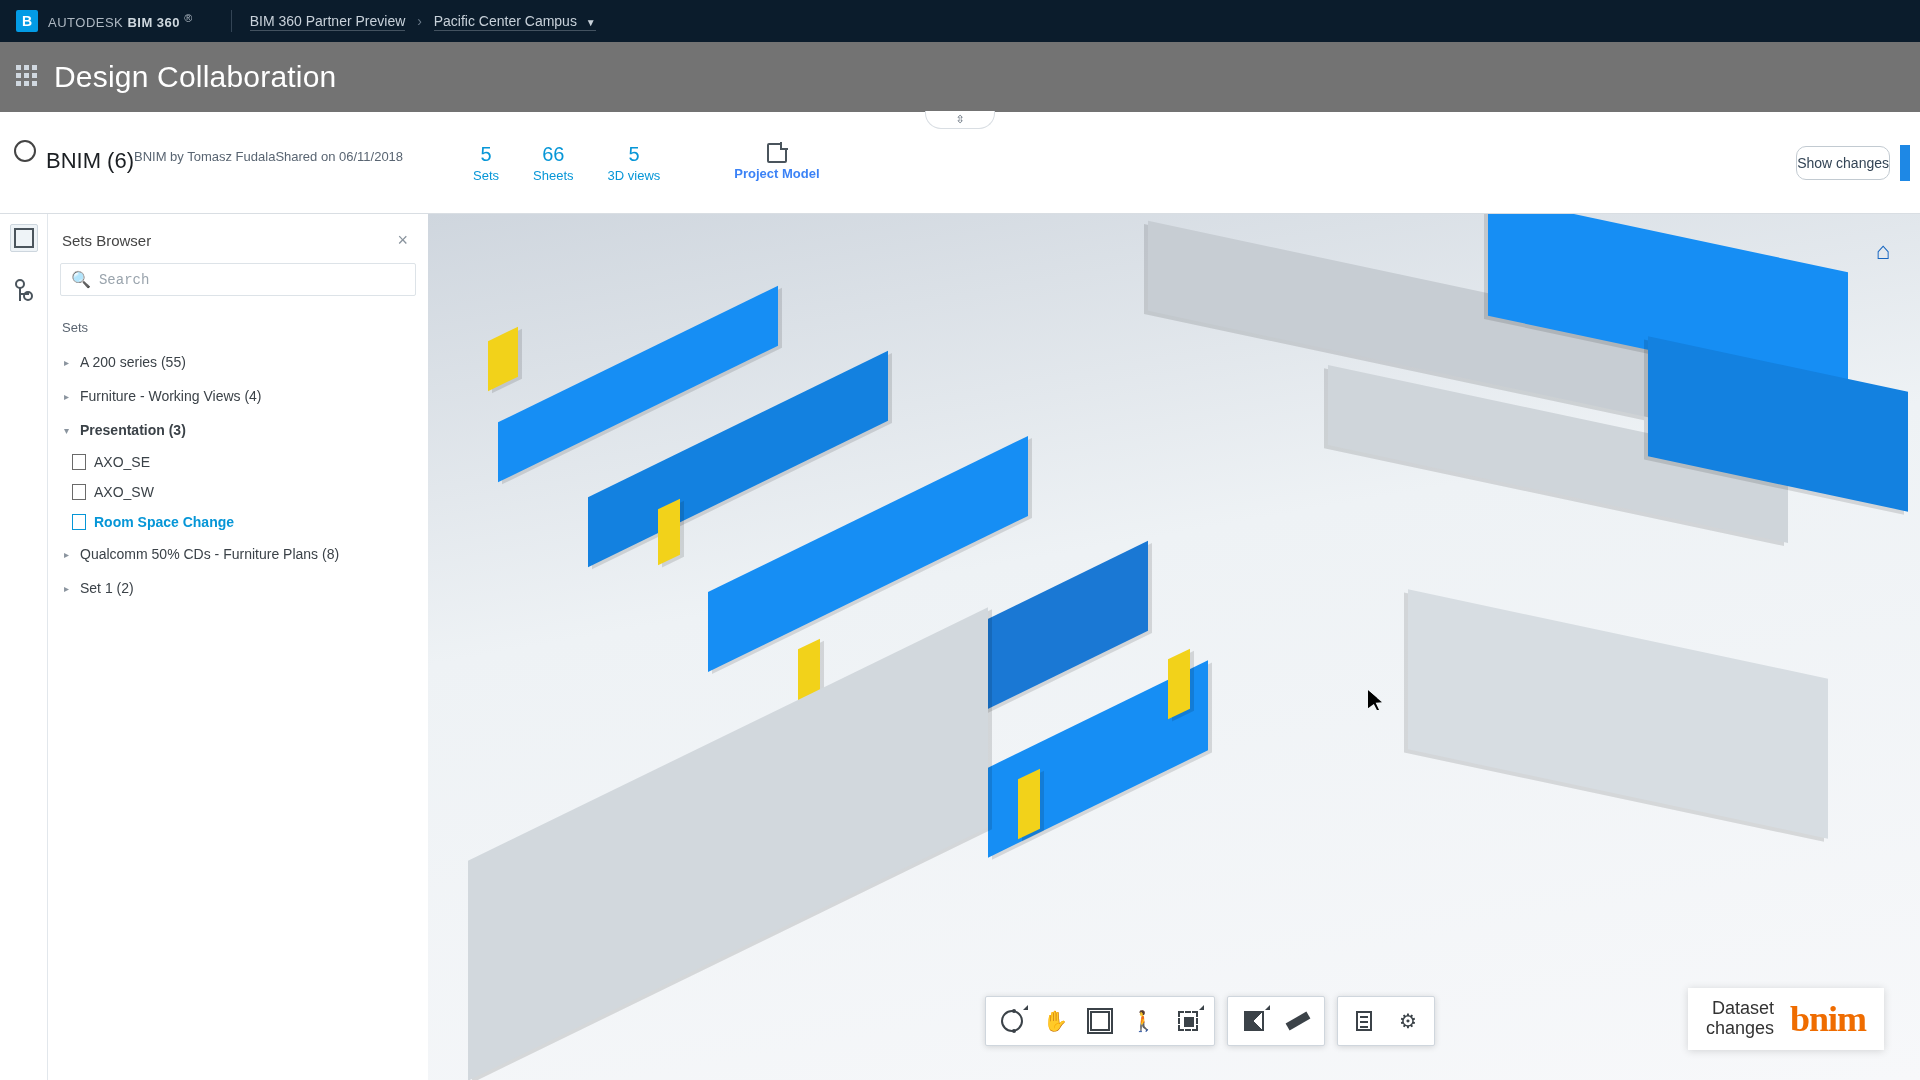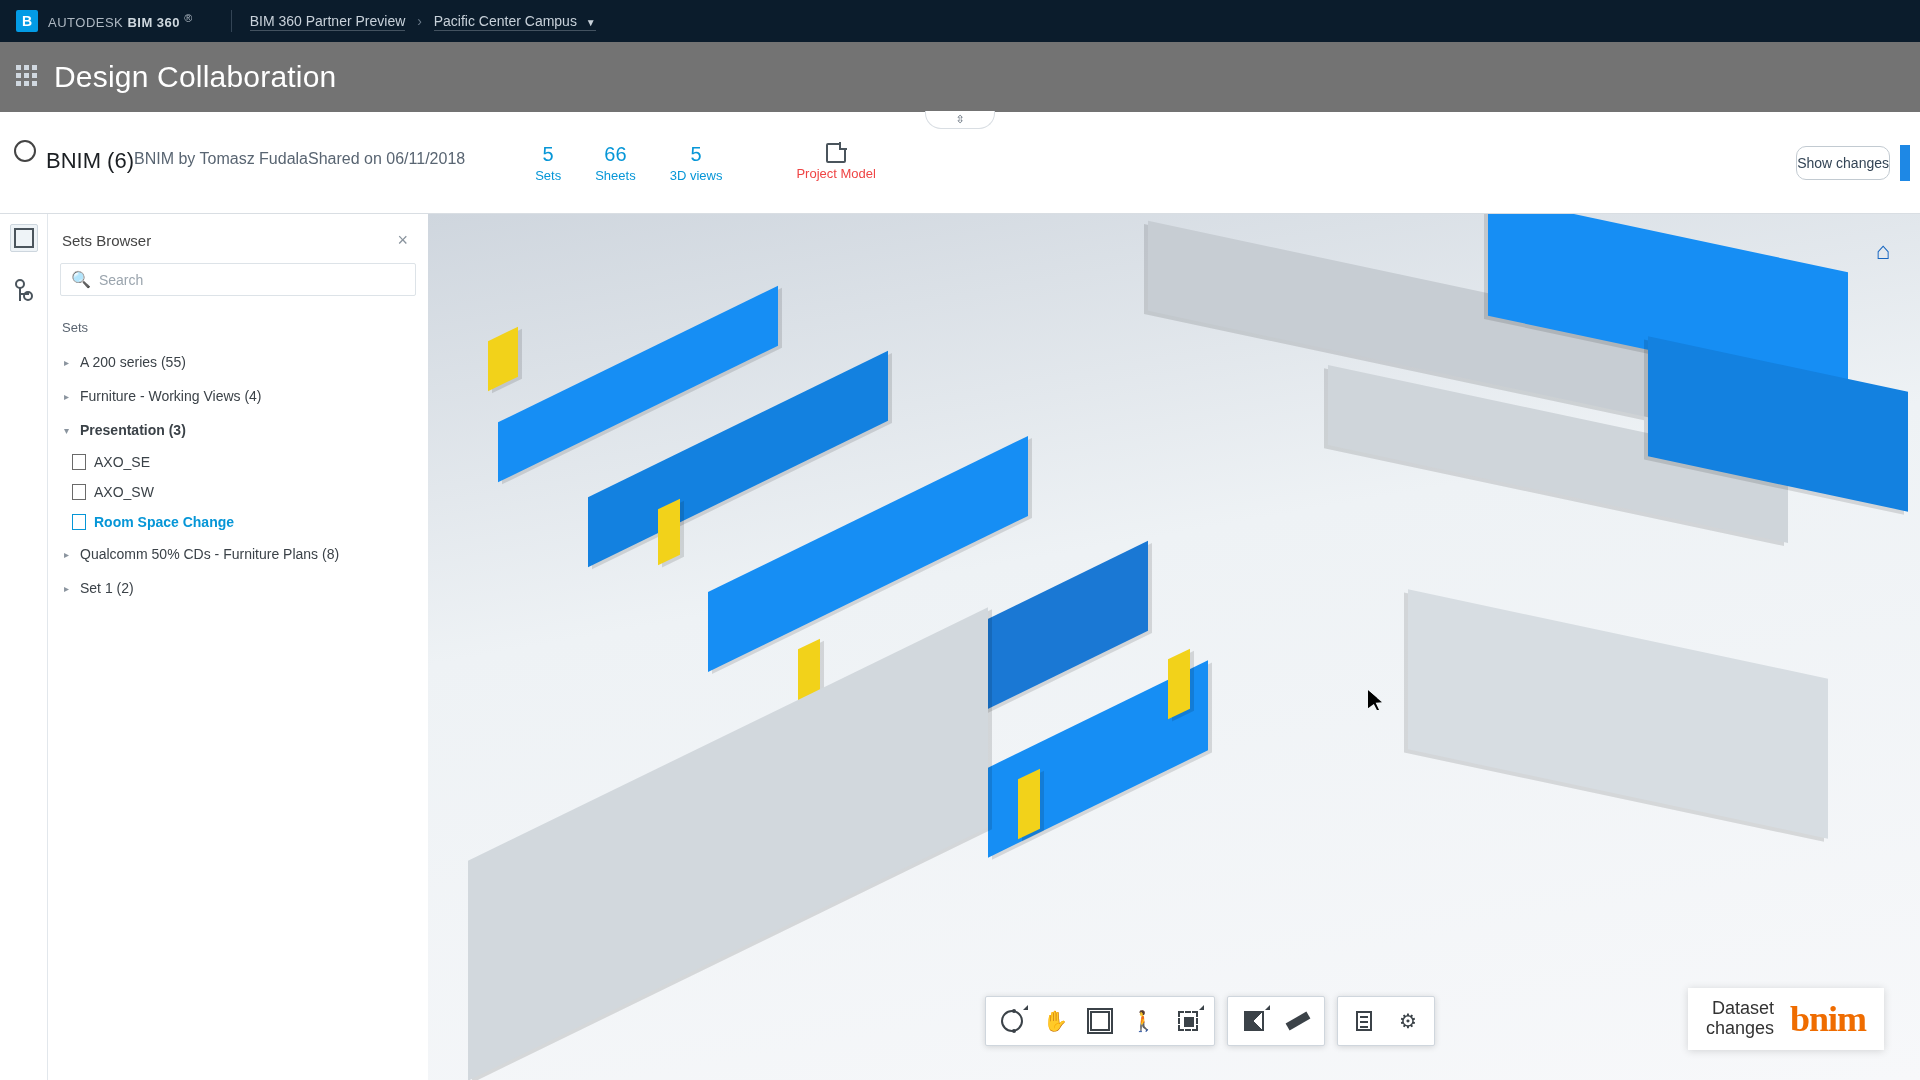--- a/index.html
+++ b/index.html
@@ -61,30 +61,30 @@
       padding-left: 10px;
     }
     .circle-mark {
       width: 22px; height: 22px; border: 2px solid #444; border-radius: 50%;
       margin: 0 10px 0 4px; flex-shrink:0;
       align-self: center;
       margin-top: -24px;
     }
     .project-block { display: flex; }
     .project-name { font-size: 22px; font-weight: 500; color: #1b1f23; margin-bottom:4px; }
-    .project-sub { font-size: 16px; color: #596572; line-height: 1.4; }
+    .project-sub { font-size: 13px; color: #596572; line-height: 1.4; }
     .stats { display: flex; gap: 34px; margin-left: 70px; align-items: flex-start; }
     .stat { text-align: center; }
     .stat-num { font-size: 20px; color: #3b4248; }
     .stat-label { font-size: 13px; color: #596572; margin-top: 2px; }
     .stat.linked .stat-num, .stat.linked .stat-label { color: #0696d7; }
     .pm-block { display:flex; flex-direction:column; align-items:center; margin-left: 40px;}
     .pm-icon { width:20px; height:20px; border:2px solid #4a545c; border-radius:2px; position:relative; margin-bottom:3px;}
     .pm-icon::after{content:""; position:absolute; right:-3px; top:-3px; width:6px; height:6px; background:#fff; border-left:2px solid #4a545c; border-bottom:2px solid #4a545c;}
-    .pm-label{ font-size:13px; color:#ef4444;}
+    .pm-label{ font-size:13px; color:#3b82f6;font-weight:bold;}
     .header-right { margin-left: auto; display: flex; align-items: center; gap: 10px; padding-right: 12px;}
     .btn-outline { border: 1px solid #c2cad1; background: #fff; color: #334455; font-size: 14px; padding: 8px 0; border-radius: 10px; cursor: pointer; }
     .blue-stub { width: 10px; height: 36px; background: #1e88e5; margin-right:-2px;}
     .sheet-tab {
       position: absolute;
       top: -1px; left: 50%; transform: translateX(-50%);
       width: 70px; height: 18px;
       background: #fff;
       border-left: 1px solid #d9dee3;
       border-right: 1px solid #d9dee3;
@@ -109,21 +109,21 @@
     .rail-icon-branch::after{content:""; position:absolute; width:6px; height:6px; border:2px solid #4a545c; border-radius:50%; bottom:0; right:0;}
     .rail-icon-branch i{position:absolute; width:2px; height:14px; background:#4a545c; top:8px; left:4px;}
     .rail-icon-branch b{position:absolute; width:10px; height:2px; background:#4a545c; top:14px; left:4px; font-weight:normal;}
 
     
     .sets-panel { width: 380px; background:#fff; display:flex; flex-direction:column; }
     .sets-header { display:flex; align-items:center; padding: 14px 14px 10px; color:#444; font-size:15px;}
     .sets-close { margin-left:auto; color:#8a949e; font-size:18px; cursor:pointer; padding:2px 6px;}
     .search-wrap { padding: 0 12px 10px; }
     .search-box { display:flex; align-items:center; border:1px solid #dde3e8; border-radius:2px; padding:6px 10px; color:#8a949e;}
-    .search-box input { border:none; outline:none; flex:1; font-size:14px; padding-left:8px; color:#444;}
+    .search-box input { border:none; outline:none; flex:1; font-size:14px; padding-left:8px; color:#444;font-family:Liberation Mono, monospace;}
     .search-box input::placeholder{color:#9aa4ad;}
     .sets-list { padding: 6px 14px; font-size:14px; color:#3b4248; overflow:auto;}
     .sets-group-title { font-size:13px; color:#5a6470; margin:8px 0 10px;}
     .set-row { display:flex; align-items:center; padding:9px 2px; cursor:pointer;}
     .tri { font-size:10px; color:#8a949e; margin-right:6px; display:inline-block; width:10px;}
     .tri.down { transform: rotate(0deg);}
     .set-bold { font-weight:600;}
     .child-list { padding-left: 8px;}
     .child-row { display:flex; align-items:center; padding:7px 2px; cursor:pointer;}
     .sheet-icon { width:14px; height:16px; border:1.5px solid #6a6a6a; margin-right:8px; background:#fff; position:relative;}

